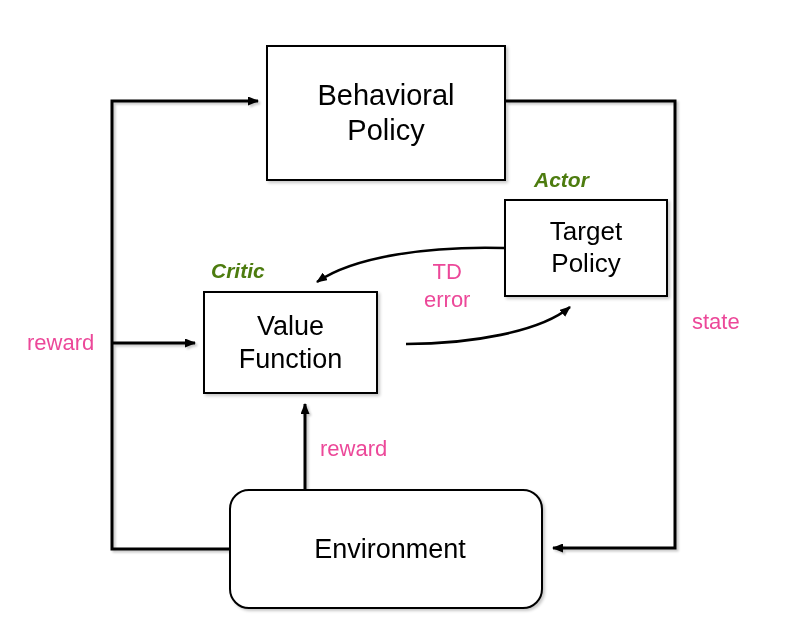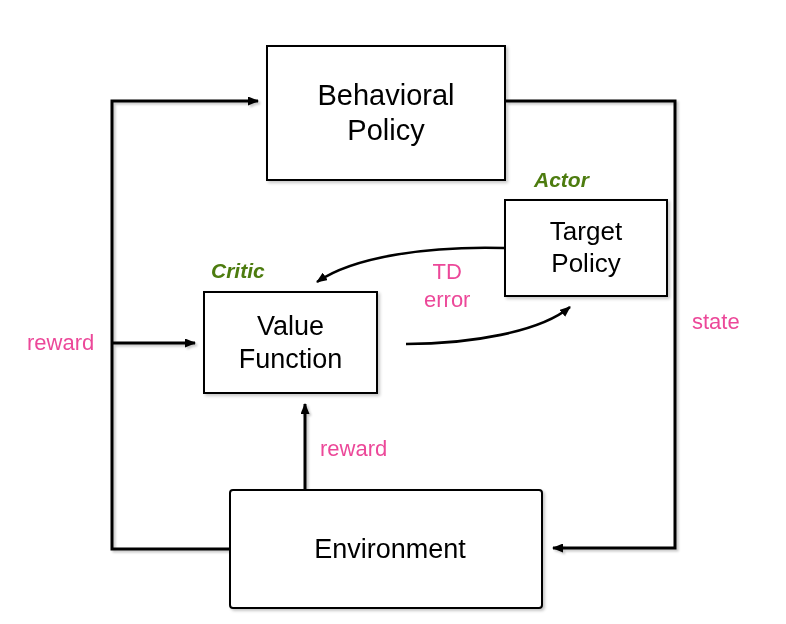--- a/index.html
+++ b/index.html
@@ -53,21 +53,21 @@
     left: 504px; top: 199px; width: 164px; height: 98px;
     font-size: 26px;
   }
   #node-value-function {
     left: 203px; top: 291px; width: 175px; height: 103px;
     font-size: 27px;
   }
   #node-environment {
     left: 229px; top: 489px; width: 314px; height: 120px;
     font-size: 27px;
-    border-radius: 4px;
+    border-radius: 20px;
     padding-left: 8px;
   }
   .group-label {
     position: absolute;
     font-weight: bold;
     font-style: italic;
     font-size: 21px;
     color: #4d7c0f;
     z-index: 4;
     white-space: nowrap;

